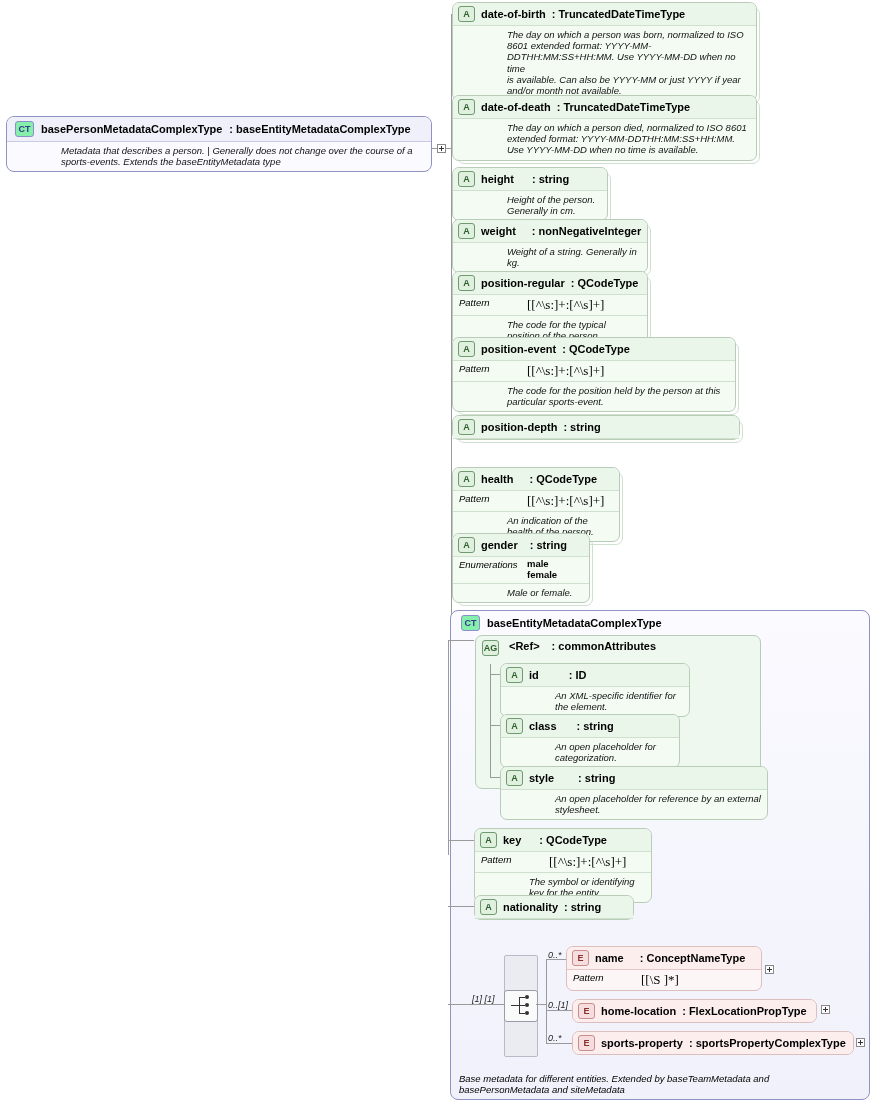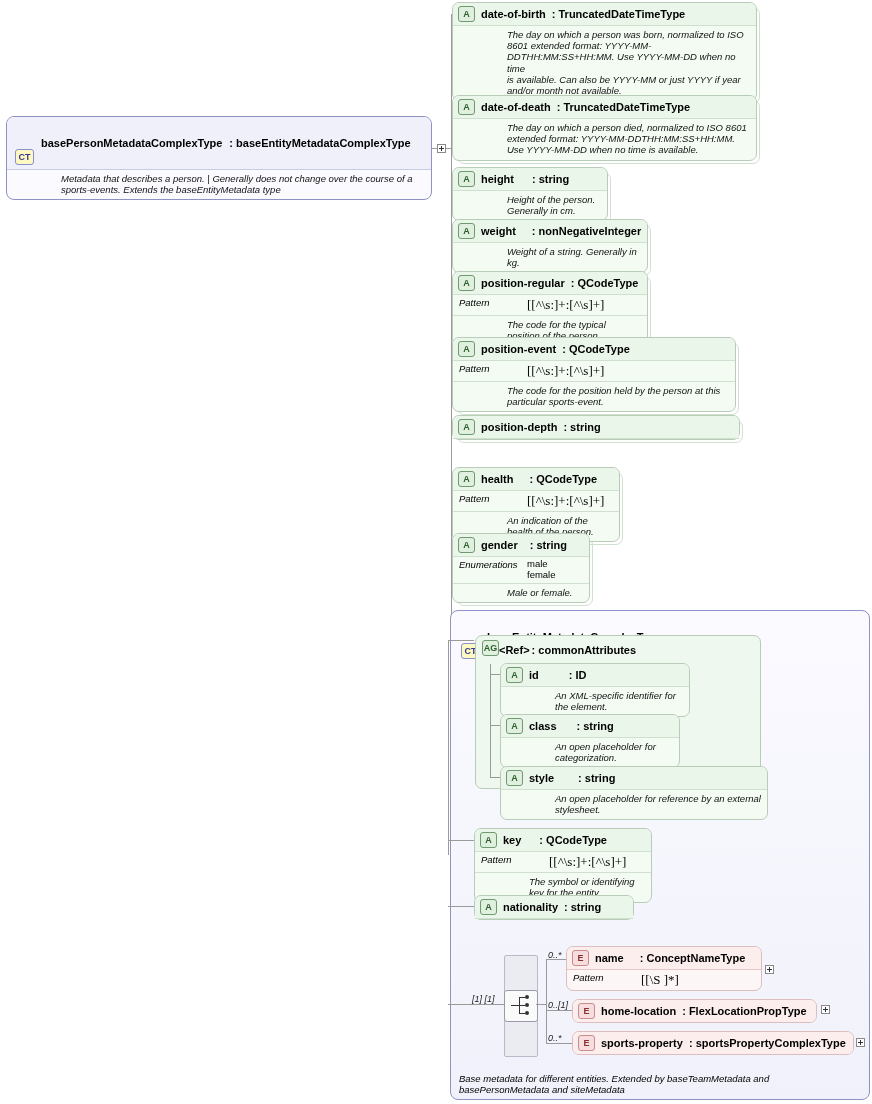--- a/index.html
+++ b/index.html
@@ -33,21 +33,21 @@
   .badge{
     display:inline-flex;align-items:center;justify-content:center;
     width:15px;height:14px;
     border:1px solid #6f9a6f;
     border-radius:3px;
     background:#dff0df;
     font-size:9px;font-weight:bold;color:#2f5d2f;
     line-height:1;
     flex:0 0 auto;
   }
-  .badge.ct{ background:#fef9c3; border-color:#8a8ecb; color:#343a8a; width:17px;margin-top:28px;}
+  .badge.ct{ background:#86efac; border-color:#8a8ecb; color:#343a8a; width:17px;}
   .badge.ag{ background:#dff0df; border-color:#6f9a6f;}
   .badge.e { background:#f7dede; border-color:#c98c8c; color:#8a2f2f;}
   .name{font-weight:bold;font-size:11px;white-space:nowrap;}
   .type{font-weight:bold;font-size:11px;white-space:nowrap;}
   .desc{
     font-style:italic;font-size:9.5px;line-height:1.18;
     padding:3px 6px 4px 6px;color:#111;margin-left:48px;
   }
   .rowline{
     display:flex;gap:8px;align-items:flex-start;
@@ -88,21 +88,21 @@
   }
   #entity-box .footdesc{
     position:absolute;left:8px;bottom:4px;right:8px;
     font-style:italic;font-size:9.5px;line-height:1.18;
   }
   
   #ag-box{
     position:absolute;left:24px;top:24px;width:284px;height:152px;
     border:1px solid #b7cdb7;border-radius:7px;background:#eef8ee;
   }
-  #ag-box > .hdr{display:flex;align-items:flex-end;gap:0;padding:4px 8px 4px 6px;}
+  #ag-box > .hdr{display:flex;align-items:flex-start;gap:10px;padding:4px 8px 4px 6px;}
 
   
   .ln{position:absolute;background:#9a9a9a;}
   .lnv{width:1px;}
   .lnh{height:1px;}
   .plusbox{
     position:absolute;width:9px;height:9px;border:1px solid #8a8a8a;background:#fff;
     box-sizing:border-box;
   }
   .plusbox::before,.plusbox::after{
@@ -251,21 +251,21 @@
   </div>
 
   <div class="node attr shadow" style="left:452px;top:533px;width:138px;">
     <div class="hdr">
       <span class="badge">A</span>
       <span class="name">gender</span>
       <span class="type" style="margin-left:6px;">: string</span>
     </div>
     <div class="rowline">
       <span class="k">Enumerations</span>
-      <span class="v enum" style="white-space:pre-line;">male
+      <span class="v enum" style="white-space:pre-line;font-weight:bold;">male
 female</span>
     </div>
     <div class="desc">Male or female.</div>
   </div>
 
   <div id="entity-box">
     <div class="hdr">
       <span class="badge ct">CT</span>
       <span class="name">baseEntityMetadataComplexType</span>
     </div>

